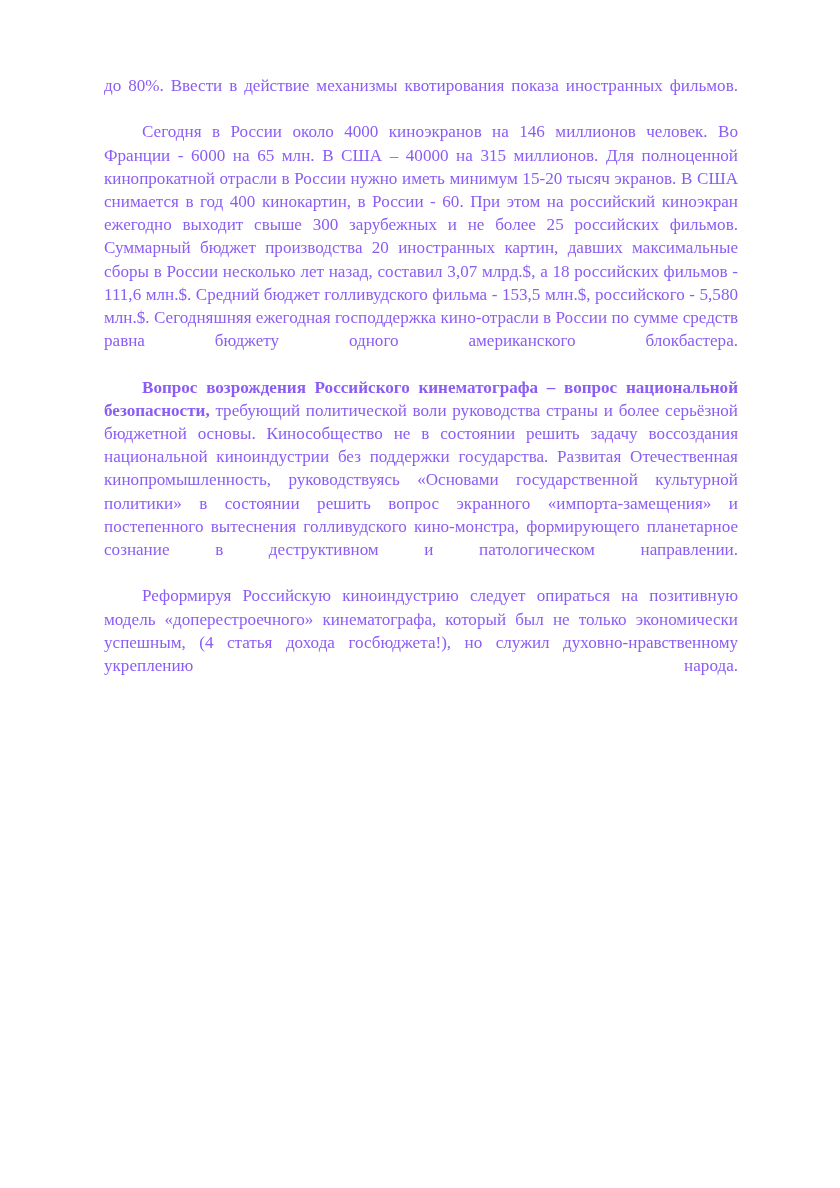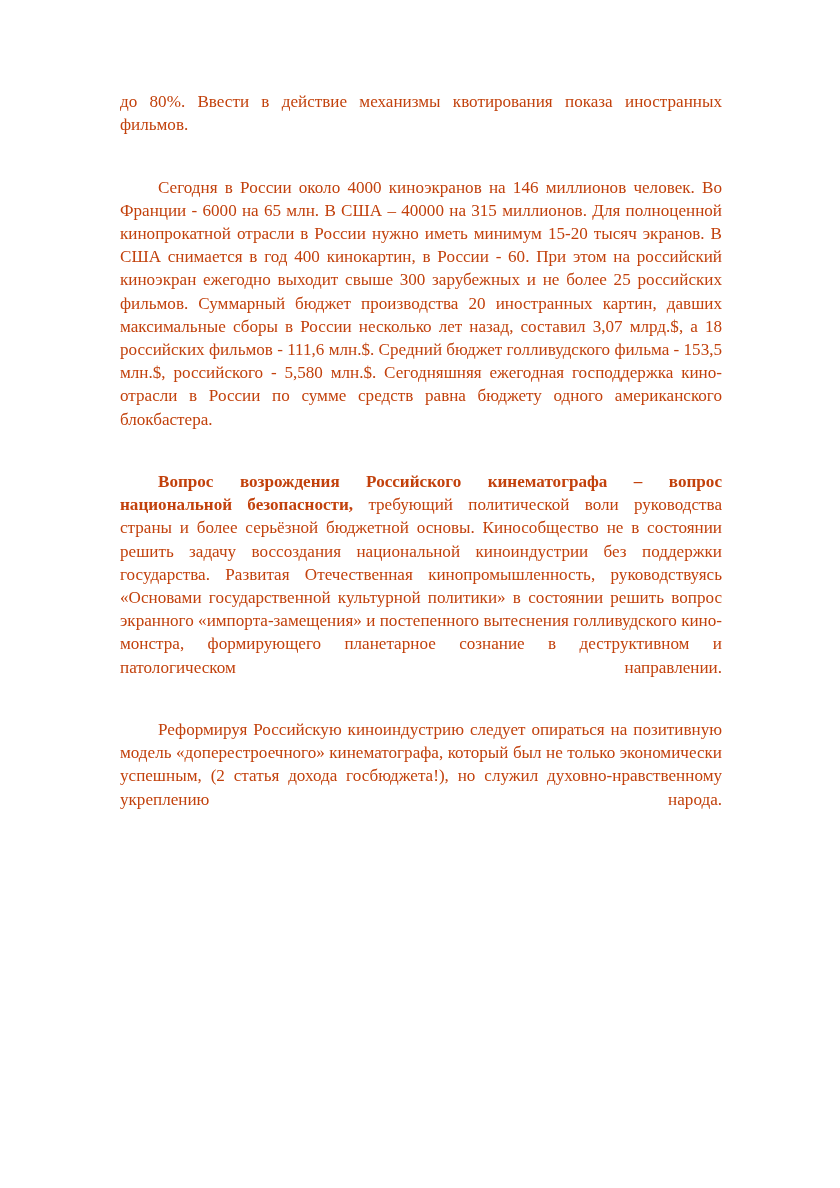--- a/index.html
+++ b/index.html
@@ -28,28 +28,28 @@
   }
 
   .text-column {
     position: absolute;
     left: 104px;
     top: 74px;
     width: 634px;
   }
 
   p.para {
-    margin: 16px;
+    margin: 0;
     padding: 0;
     font-size: 17.1px;
     line-height: 23.2px;
     text-align: justify;
     text-justify: inter-word;
     hyphens: none;
-    color: #c2410c;
+    color: #8b5cf6;
   }
 
   p.para.indent {
     text-indent: 38px;
   }
 
   p.para.no-indent {
     text-indent: 0;
   }
 
@@ -69,16 +69,16 @@
 
 <div class="page">
   <div class="text-column">
 
     <p class="para no-indent">до 80%. Ввести в действие механизмы квотирования показа иностранных фильмов.</p>
 
     <p class="para indent">Сегодня в России около 4000 киноэкранов на 146 миллионов человек. Во Франции - 6000 на 65 млн. В США – 40000 на 315 миллионов. Для полноценной кинопрокатной отрасли в России нужно иметь минимум 15-20 тысяч экранов. В США снимается в год 400 кинокартин, в России - 60. При этом на российский киноэкран ежегодно выходит свыше 300 зарубежных и не более 25 российских фильмов. Суммарный бюджет производства 20 иностранных картин, давших максимальные сборы в России несколько лет назад, составил 3,07 млрд.$, а 18 российских фильмов - 111,6 млн.$. Средний бюджет голливудского фильма - 153,5 млн.$, российского - 5,580 млн.$. Сегодняшняя ежегодная господдержка кино-отрасли в России по сумме средств равна бюджету одного американского блокбастера.</p>
 
     <p class="para indent"><span class="bold-lead">Вопрос возрождения Российского кинематографа – вопрос национальной безопасности,</span><span> требующий политической воли руководства страны и более серьёзной бюджетной основы. Кинособщество не в состоянии решить задачу воссоздания национальной киноиндустрии без поддержки государства. Развитая Отечественная кинопромышленность, руководствуясь «Основами государственной культурной политики» в состоянии решить вопрос экранного «импорта-замещения» и постепенного вытеснения голливудского кино-монстра, формирующего планетарное сознание в деструктивном и патологическом направлении.</span></p>
 
-    <p class="para indent">Реформируя Российскую киноиндустрию следует опираться на позитивную модель «доперестроечного» кинематографа, который был не только экономически успешным, (2 статья дохода госбюджета!), но служил духовно-нравственному укреплению народа.</p>
+    <p class="para indent">Реформируя Российскую киноиндустрию следует опираться на позитивную модель «доперестроечного» кинематографа, который был не только экономически успешным, (4 статья дохода госбюджета!), но служил духовно-нравственному укреплению народа.</p>
 
   </div>
 </div>
 
 </body></html>

